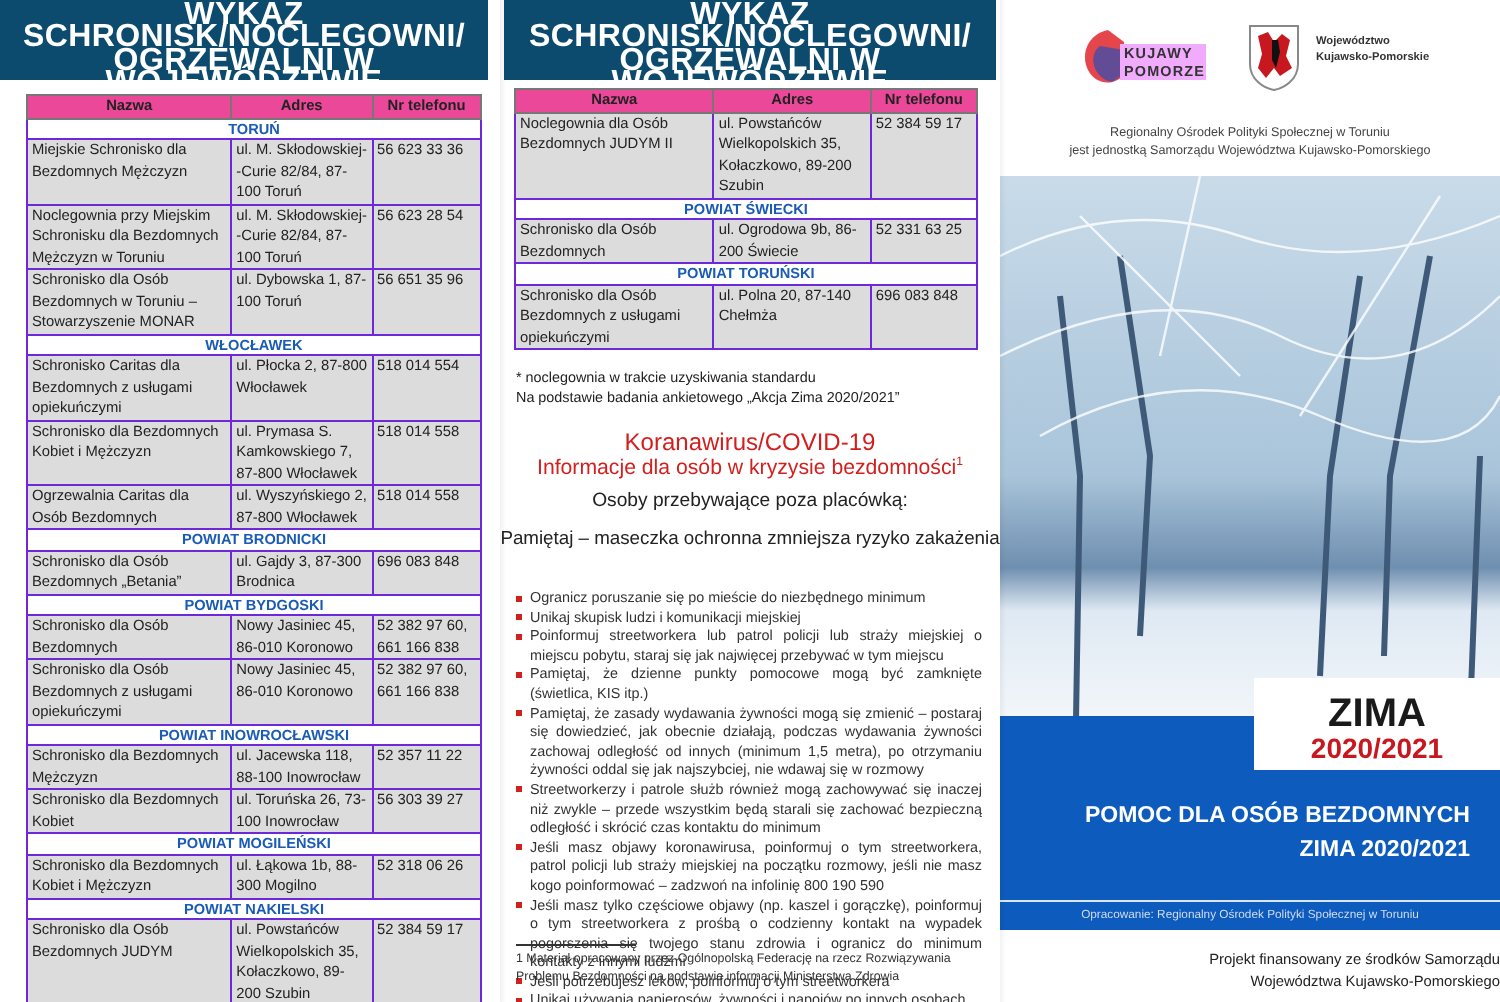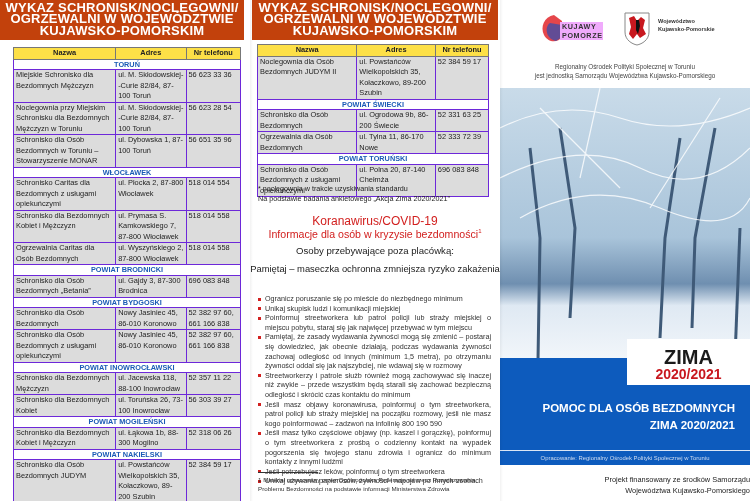--- a/index.html
+++ b/index.html
@@ -1,27 +1,27 @@
 <!DOCTYPE html>
 <html><head>
 <meta charset="utf-8">
 <style>
   * { box-sizing: border-box; margin: 0; padding: 0; }
   body { width: 750px; height: 501px; overflow: hidden; background: #fff; font-family: "Liberation Sans", sans-serif; position: relative; }
   .panel { position: absolute; top: 0; height: 501px; background: #fff; }
   #p1 { left: 0; width: 250px; }
   #p2 { left: 250px; width: 250px; }
   #p3 { left: 500px; width: 250px; }
-  .hdr { background: #c2410c; color: #fff; font-weight: bold; text-align: center; font-size: 13px; line-height: 11.3px; padding: 2px 4px 4px; height: 40px; letter-spacing: 0.2px; }
+  .hdr { background: #0c4a6e; color: #fff; font-weight: bold; text-align: center; font-size: 16px; line-height: 11.3px; padding: 2px 4px 4px; height: 40px; letter-spacing: 0.2px; }
   #p1 .hdr { margin-right: 6px; }
   #p2 .hdr { margin-left: 2px; margin-right: 2px; }
   table { border-collapse: collapse; font-size: 7.4px; line-height: 10.5px; color: #222; }
   #p1 table { position: absolute; left: 13px; top: 47px; width: 228px; }
   #p2 table { position: absolute; left: 7px; top: 44px; width: 232px; }
-  th { background: #fde047; font-weight: bold; border: 1px solid #777; padding: 0 2px; text-align: center; font-size: 7.4px; height: 11px; }
+  th { background: #ec4899; font-weight: bold; border: 1px solid #777; padding: 0 2px; text-align: center; font-size: 7.4px; height: 11px; }
   td { border: 1px solid #6d28d9; padding: 0 2px; vertical-align: top; background: #dcdcdc; }
   td.sec { background: #fff; color: #1a5bb5; font-weight: bold; text-align: center; font-size: 7.3px; height: 10px; line-height: 9.5px; }
   .note { position: absolute; left: 8px; font-size: 7.2px; color: #222; line-height: 10px; }
   .covid-title { position: absolute; left: 0; width: 250px; text-align: center; color: #d2201f; font-weight: normal; }
   .sub1 { position: absolute; left: 0; width: 250px; text-align: center; font-weight: normal; font-size: 9.6px; color: #222; }
   .sub2 { position: absolute; left: 0; width: 250px; text-align: center; font-size: 9.4px; color: #222; }
   ul.tips { position: absolute; left: 8px; top: 294px; width: 233px; list-style: none; font-size: 7.2px; line-height: 9.6px; color: #333; text-align: justify; }
   ul.tips li { position: relative; padding-left: 7px; }
   ul.tips li::before { content: ""; position: absolute; left: 0; top: 3.5px; width: 3px; height: 3px; background: #d2201f; }
   .fn-line { position: absolute; left: 8px; top: 472px; width: 60px; border-top: 1px solid #333; }
@@ -184,44 +184,40 @@
         </tr>
         <tr>
           <td colspan="3" class="sec">POWIAT ŚWIECKI</td>
         </tr>
         <tr>
           <td>Schronisko dla Osób Bezdomnych</td>
           <td>ul. Ogrodowa 9b, 86-200 Świecie</td>
           <td>52 331 63 25</td>
         </tr>
         <tr>
-          <td>Ogrzewalnia dla Osób Bezdomnych</td>
-          <td>ul. Tylna 11, 86-170 Nowe</td>
-          <td>52 333 72 39</td>
-        </tr>
-        <tr>
           <td colspan="3" class="sec">POWIAT TORUŃSKI</td>
         </tr>
         <tr>
           <td>Schronisko dla Osób Bezdomnych z usługami opiekuńczymi</td>
           <td>ul. Polna 20, 87-140 Chełmża</td>
           <td>696 083 848</td>
         </tr>
       </tbody>
   </table>
   <div class="note" style="top:184px">* noclegownia w trakcie uzyskiwania standardu</div>
   <div class="note" style="top:194px">Na podstawie badania ankietowego „Akcja Zima 2020/2021”</div>
   <div class="covid-title" style="top:214px;font-size:12px;">Koranawirus/COVID-19</div>
   <div class="covid-title" style="top:228px;font-size:10.6px;"><span>Informacje dla osób w kryzysie bezdomności</span><sup style="font-size:6px">1</sup></div>
   <div class="sub1" style="top:245px">Osoby przebywające poza placówką:</div>
   <div class="sub2" style="top:263px">Pamiętaj – maseczka ochronna zmniejsza ryzyko zakażenia</div>
   <ul class="tips" id="tips">
       <li>Ogranicz poruszanie się po mieście do niezbędnego minimum</li>
       <li>Unikaj skupisk ludzi i komunikacji miejskiej</li>
       <li>Poinformuj streetworkera lub patrol policji lub straży miejskiej o miejscu pobytu, staraj się jak najwięcej przebywać w tym miejscu</li>
+      <li>Pamiętaj, że dzienne punkty pomocowe mogą być zamknięte (świetlica, KIS itp.)</li>
       <li>Pamiętaj, że zasady wydawania żywności mogą się zmienić – postaraj się dowiedzieć, jak obecnie działają, podczas wydawania żywności zachowaj odległość od innych (minimum 1,5 metra), po otrzymaniu żywności oddal się jak najszybciej, nie wdawaj się w rozmowy</li>
       <li>Streetworkerzy i patrole służb również mogą zachowywać się inaczej niż zwykle – przede wszystkim będą starali się zachować bezpieczną odległość i skrócić czas kontaktu do minimum</li>
       <li>Jeśli masz objawy koronawirusa, poinformuj o tym streetworkera, patrol policji lub straży miejskiej na początku rozmowy, jeśli nie masz kogo poinformować – zadzwoń na infolinię 800 190 590</li>
       <li>Jeśli masz tylko częściowe objawy (np. kaszel i gorączkę), poinformuj o tym streetworkera z prośbą o codzienny kontakt na wypadek pogorszenia się twojego stanu zdrowia i ogranicz do minimum kontakty z innymi ludźmi</li>
       <li>Jeśli potrzebujesz leków, poinformuj o tym streetworkera</li>
       <li>Unikaj używania papierosów, żywności i napojów po innych osobach</li>
     </ul>
   <div class="fn-line"></div>
   <div class="fn">1 Materiał opracowany przez Ogólnopolską Federację na rzecz Rozwiązywania Problemu Bezdomności na podstawie informacji Ministerstwa Zdrowia</div>
 </div>

